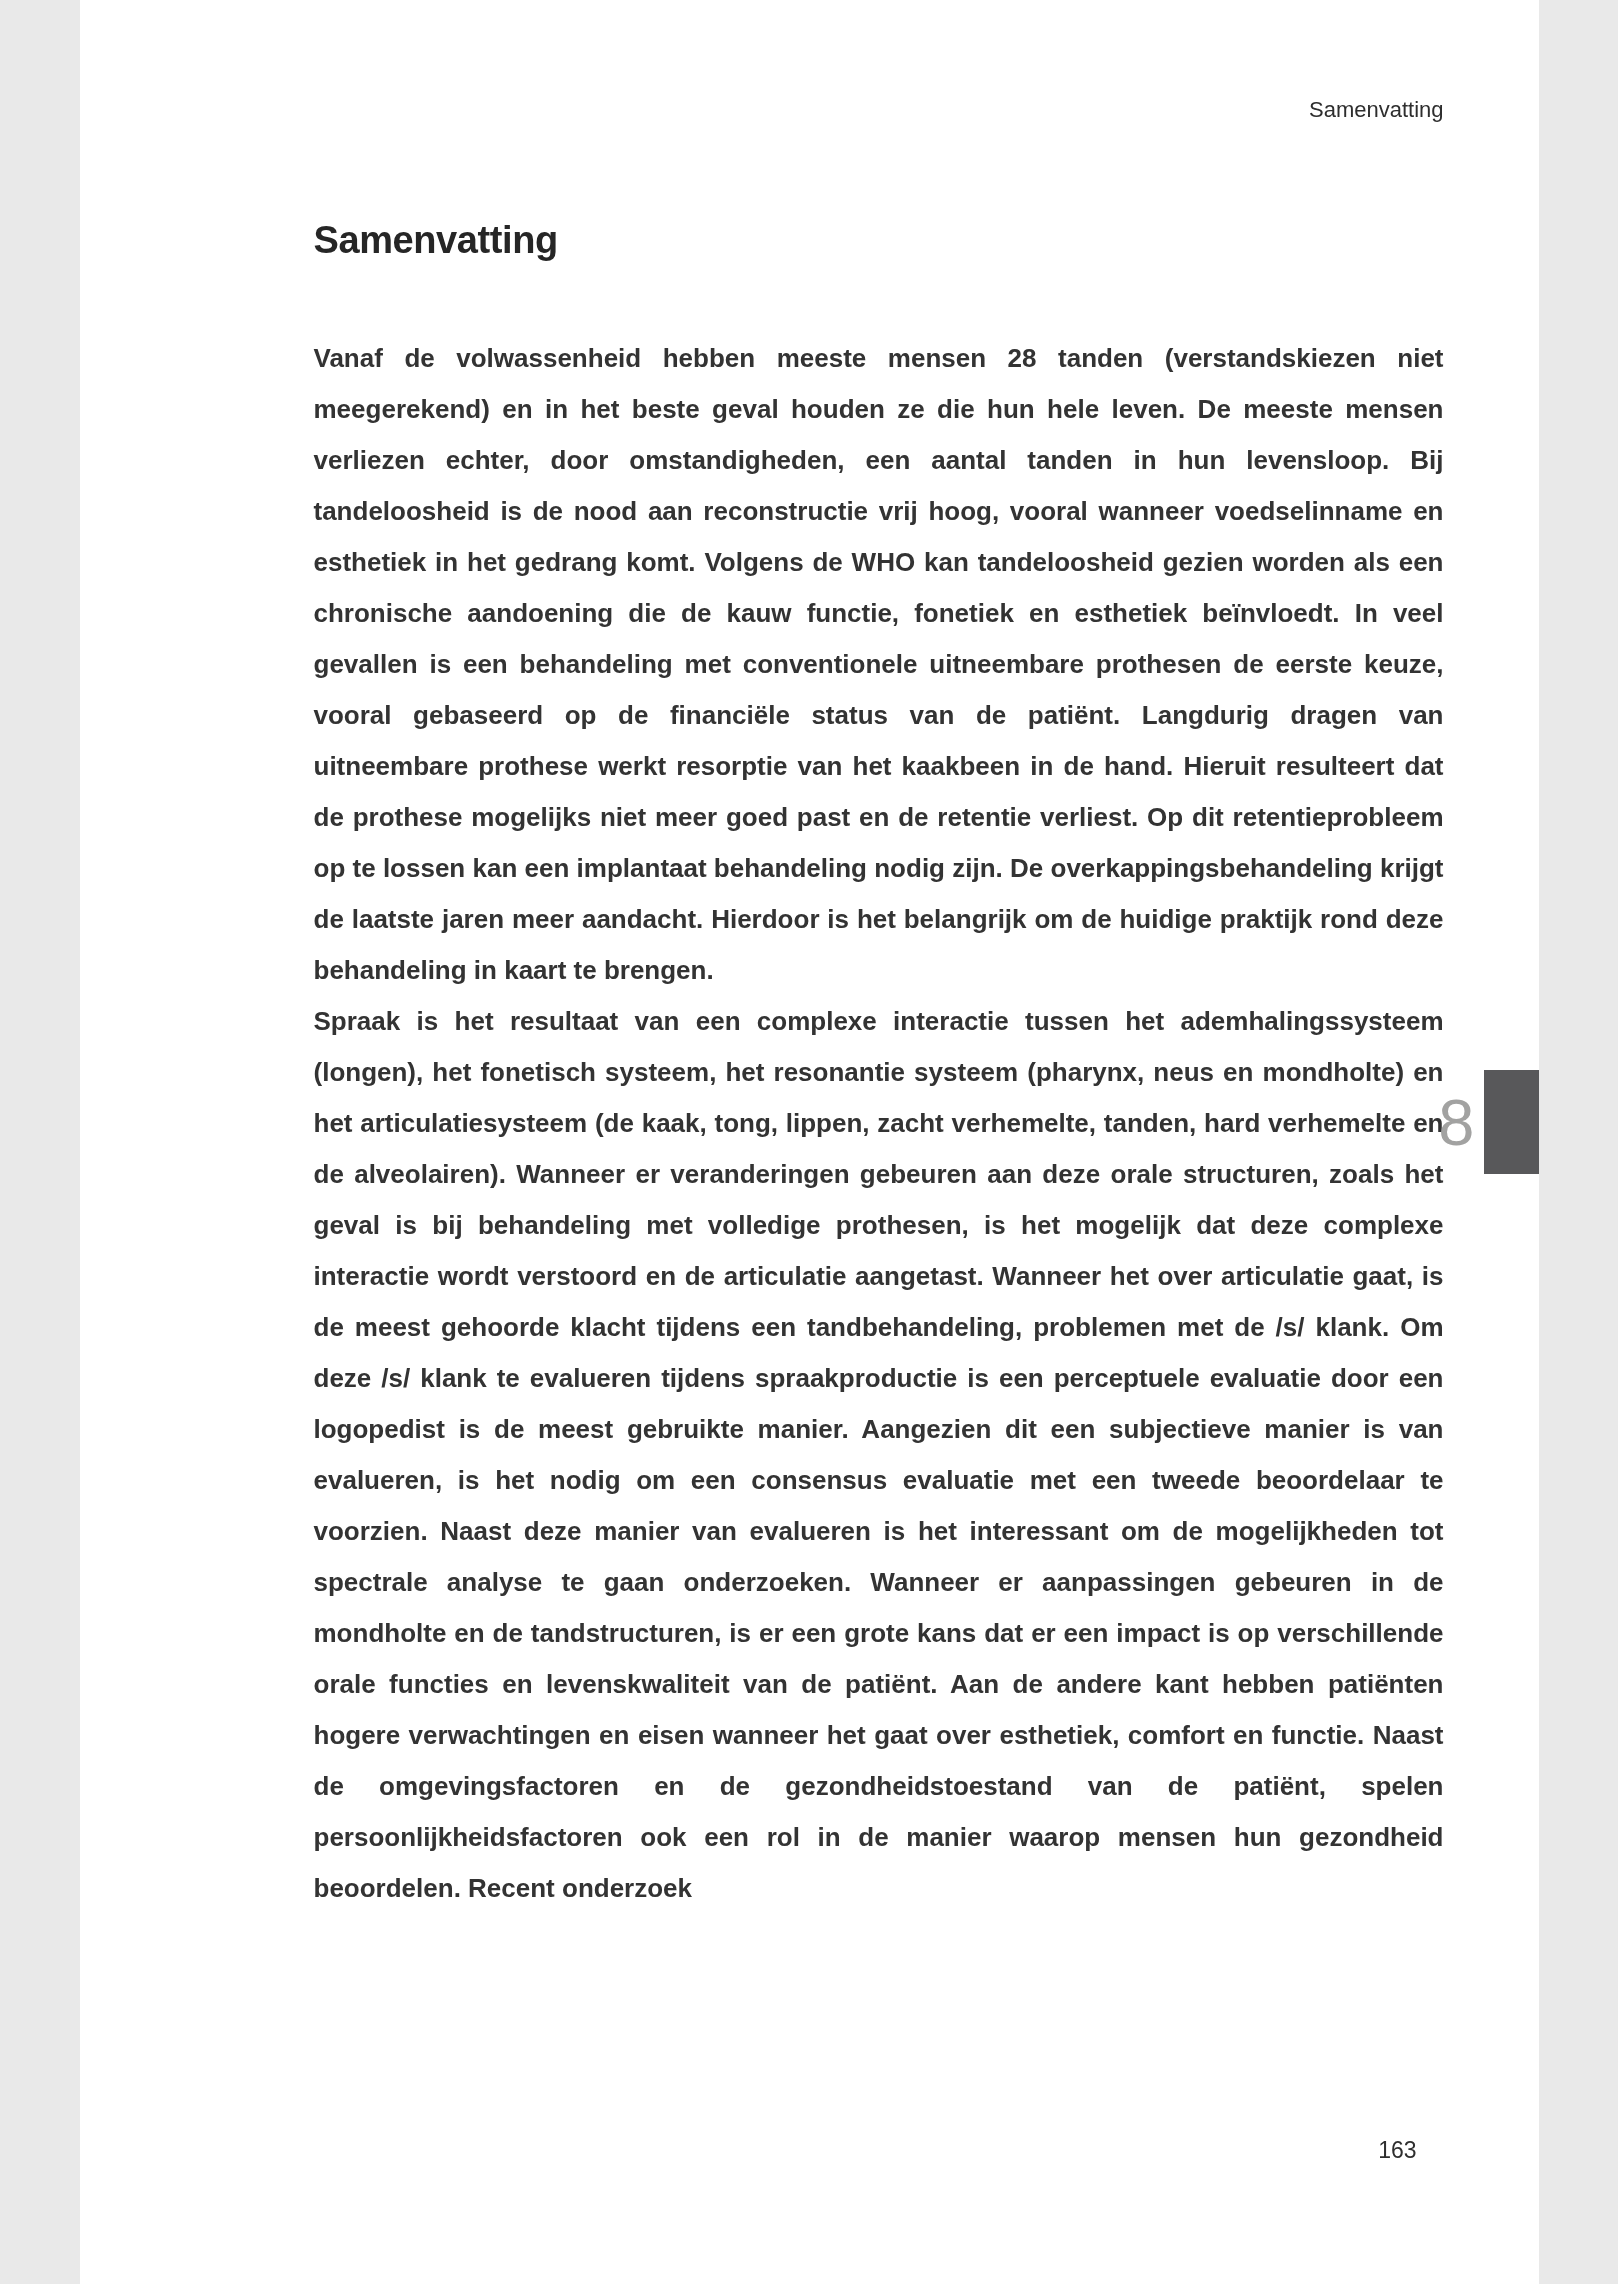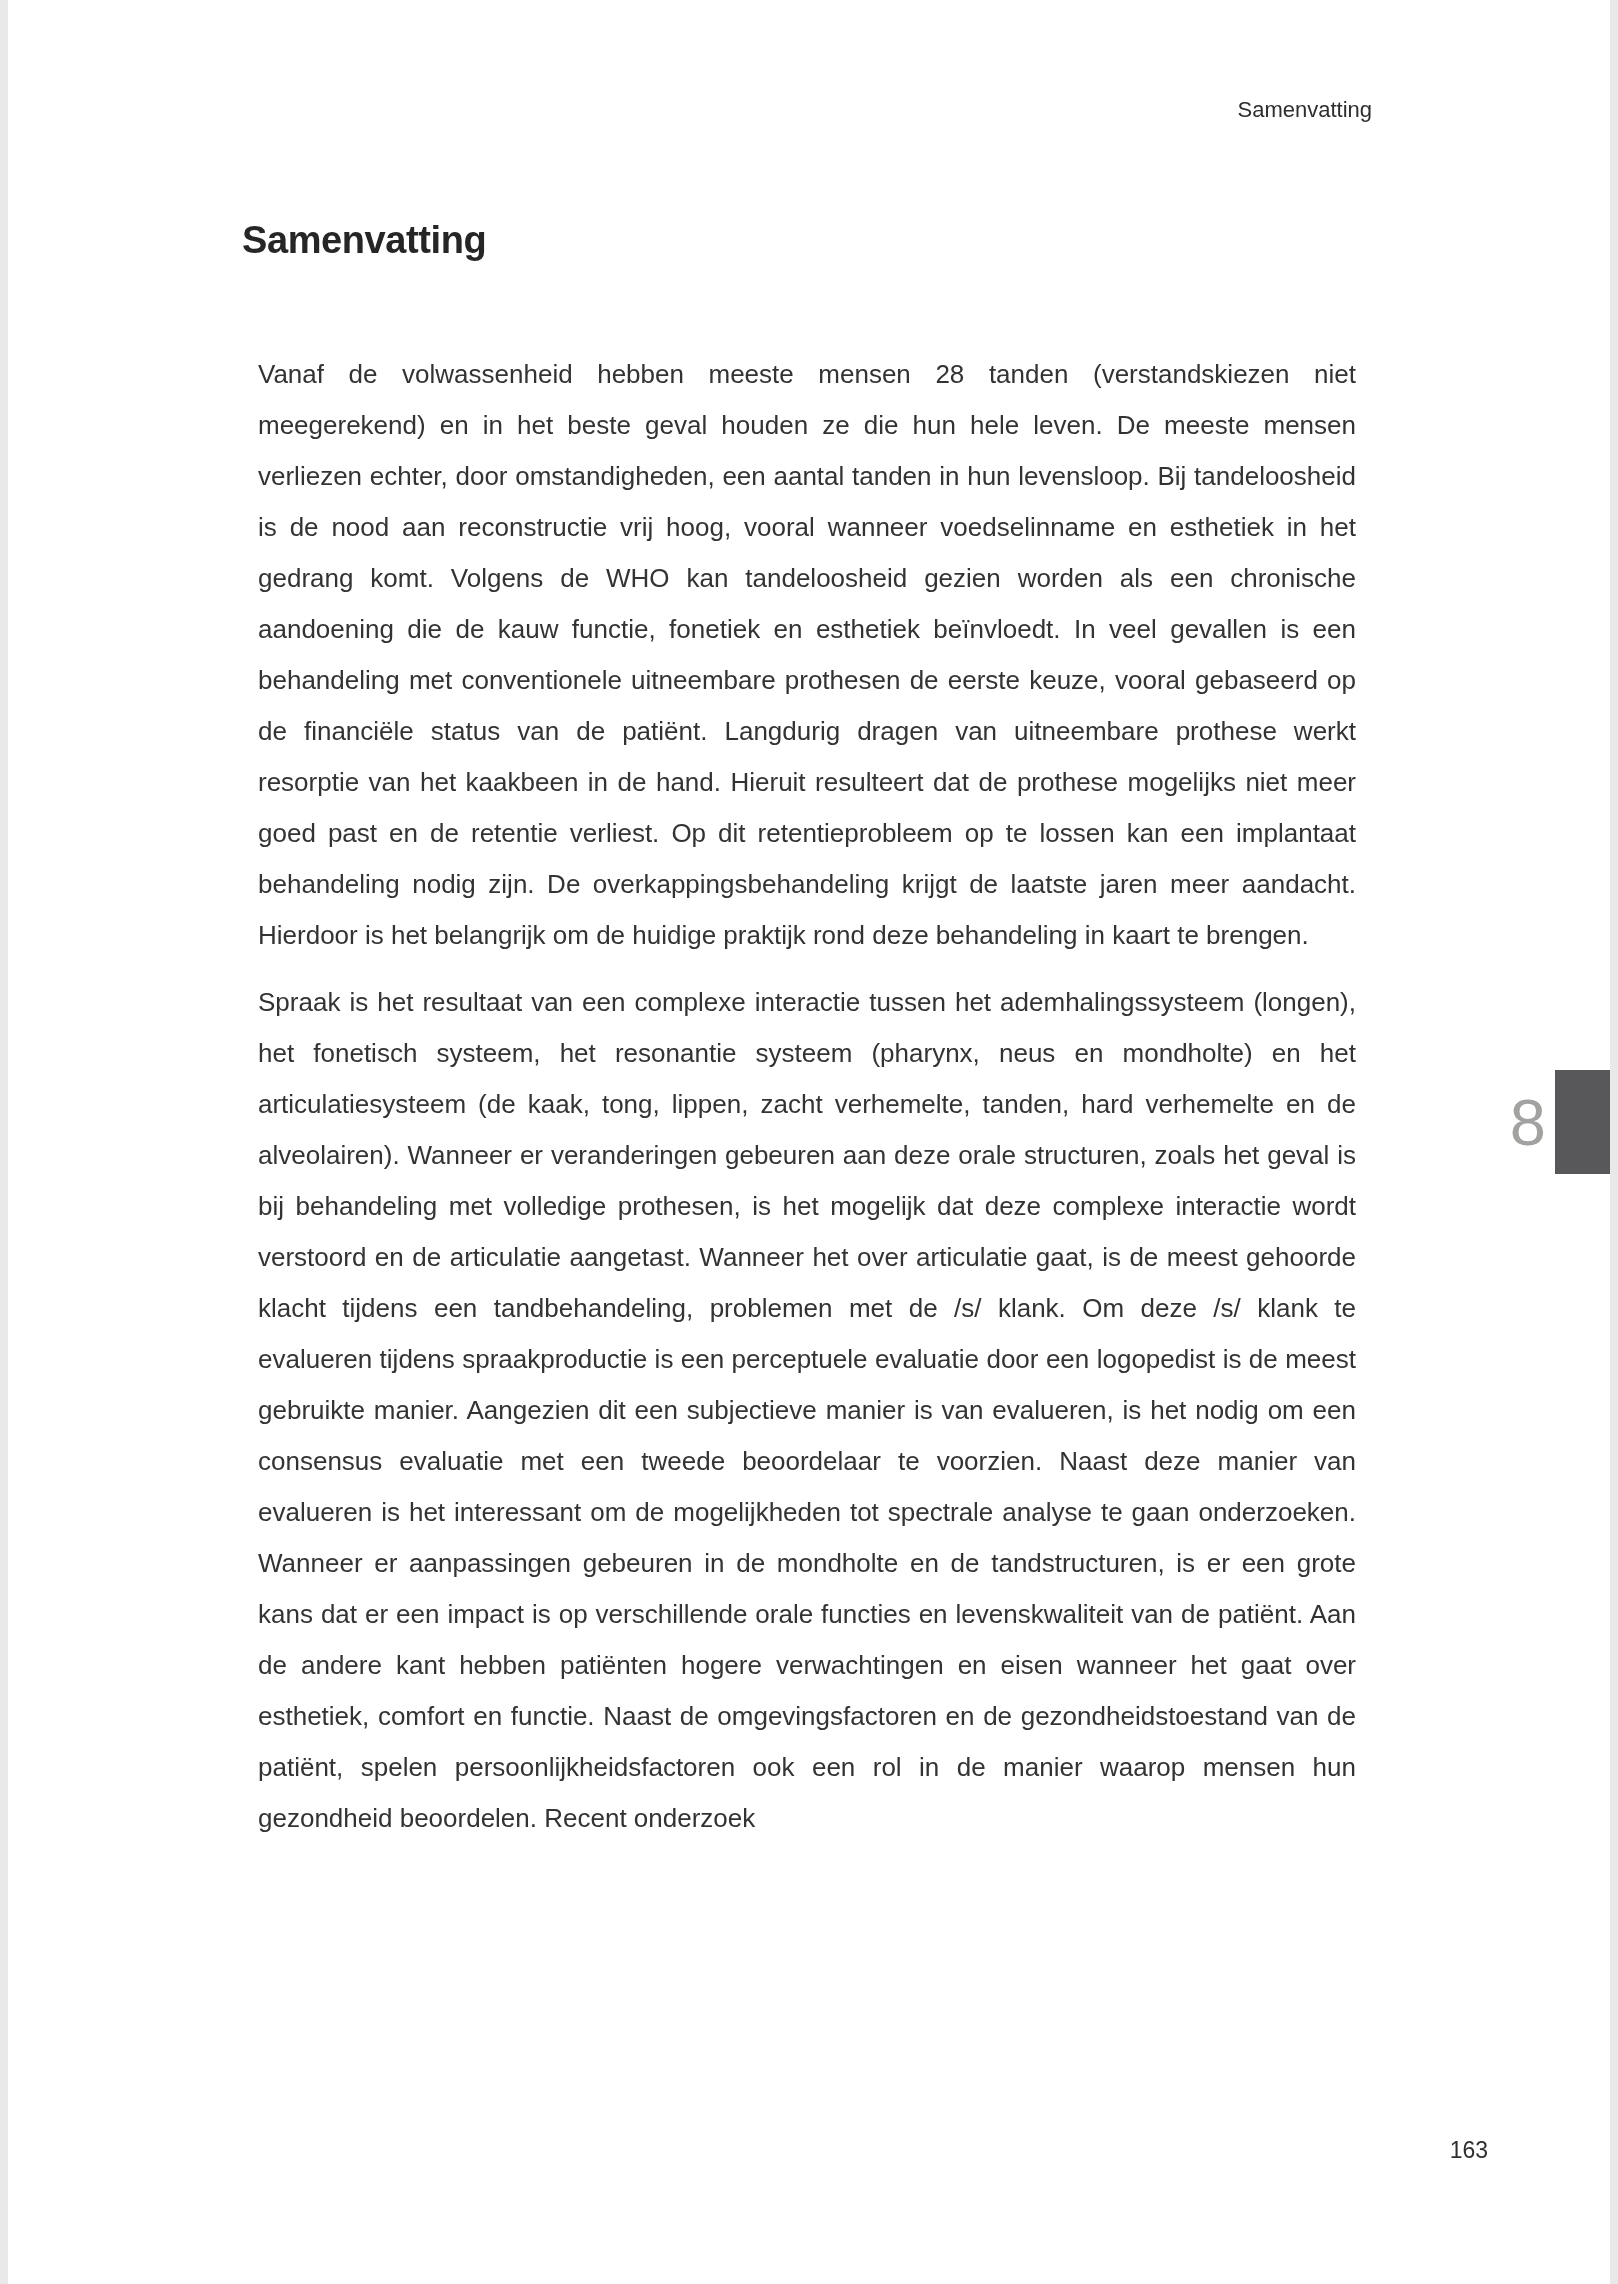--- a/index.html
+++ b/index.html
@@ -2,21 +2,21 @@
 <html style="font-size:12px"><head>
 <meta charset="utf-8">
 <style>
   html, body {
     margin: 0;
     padding: 0;
     background: #e9e9e9;
   }
   .page {
     position: relative;
-    width: 1602px;
+    width: 1459px;
     height: 2284px;
     margin: 0 auto;
     background: #ffffff;
     font-family: "Liberation Sans", sans-serif;
     color: #333333;
     overflow: hidden;
   }
   .running-header {
     position: absolute;
     top: 97px;
@@ -39,23 +39,24 @@
   .body-text {
     position: absolute;
     top: 333px;
     left: 234px;
     width: 1130px;
     font-size: 26px;
     line-height: 51px;
     color: #333333;
   }
   .para {
-    margin: 16px;
+    margin: 0;
     text-align: justify;
     text-justify: inter-word;
+    font-weight: bold;
   }
   .chapter-tab {
     position: absolute;
     top: 1070px;
     right: 0;
     height: 104px;
     display: flex;
     align-items: center;
     gap: 9px;
   }

